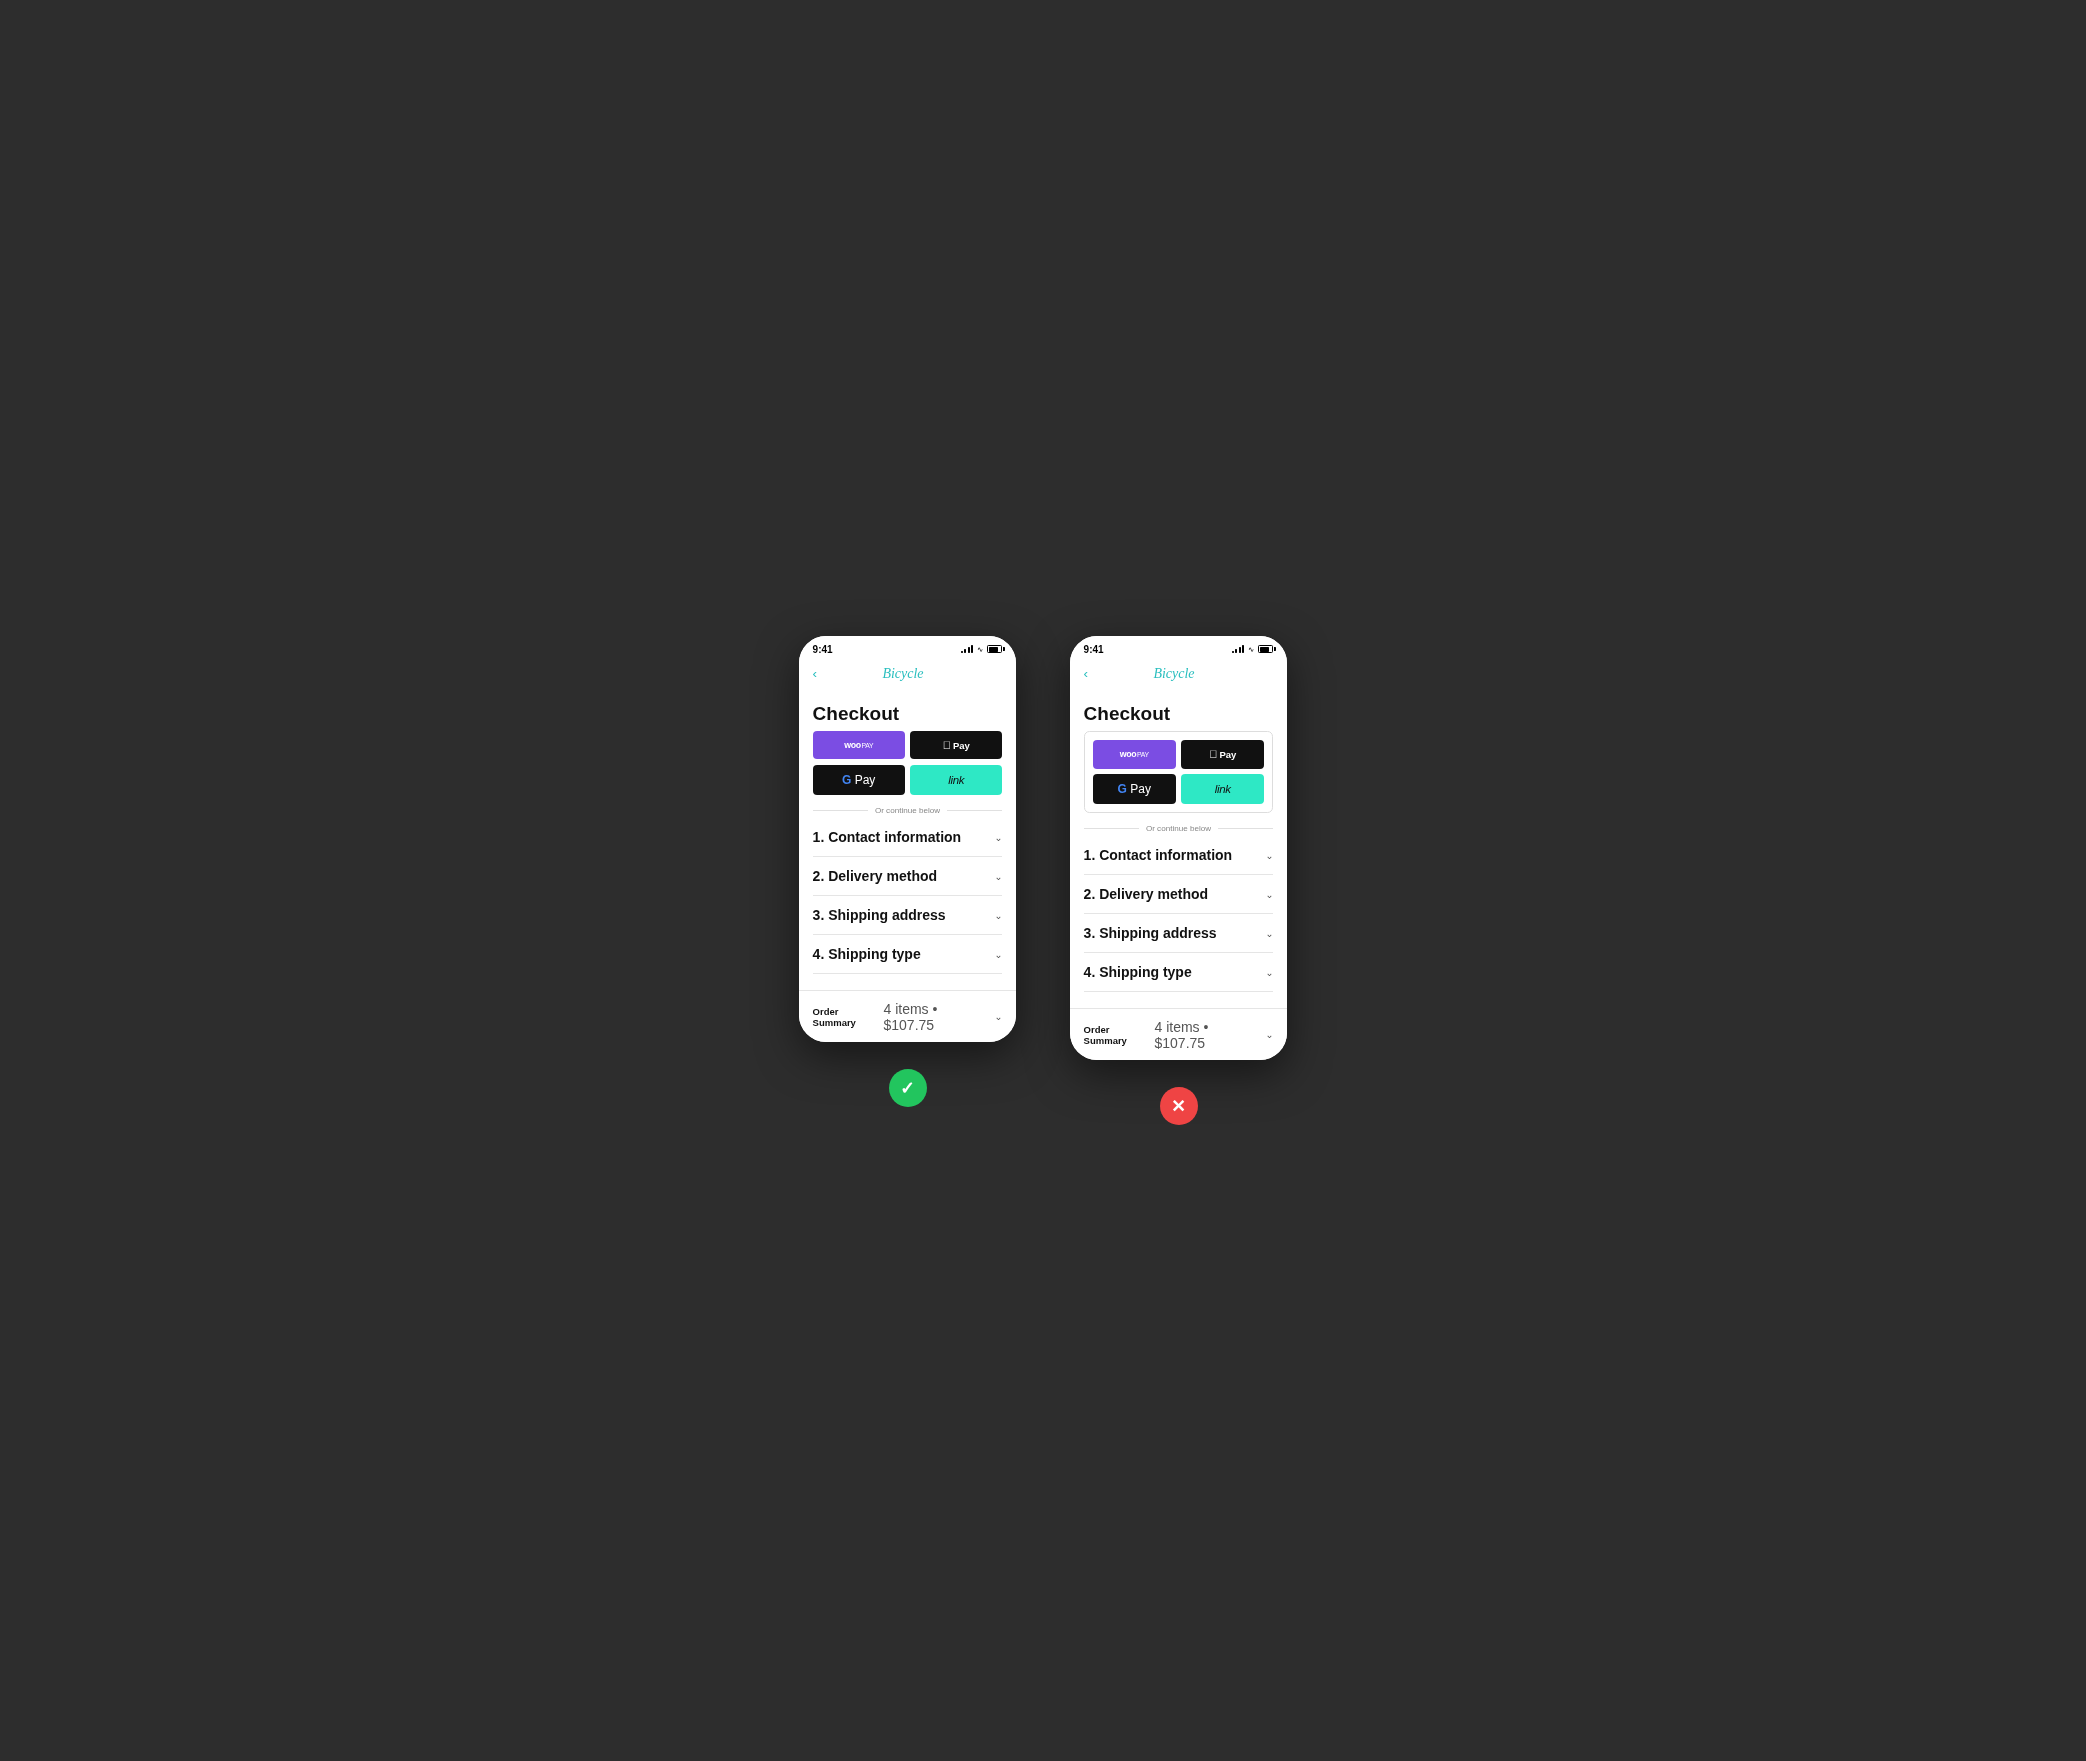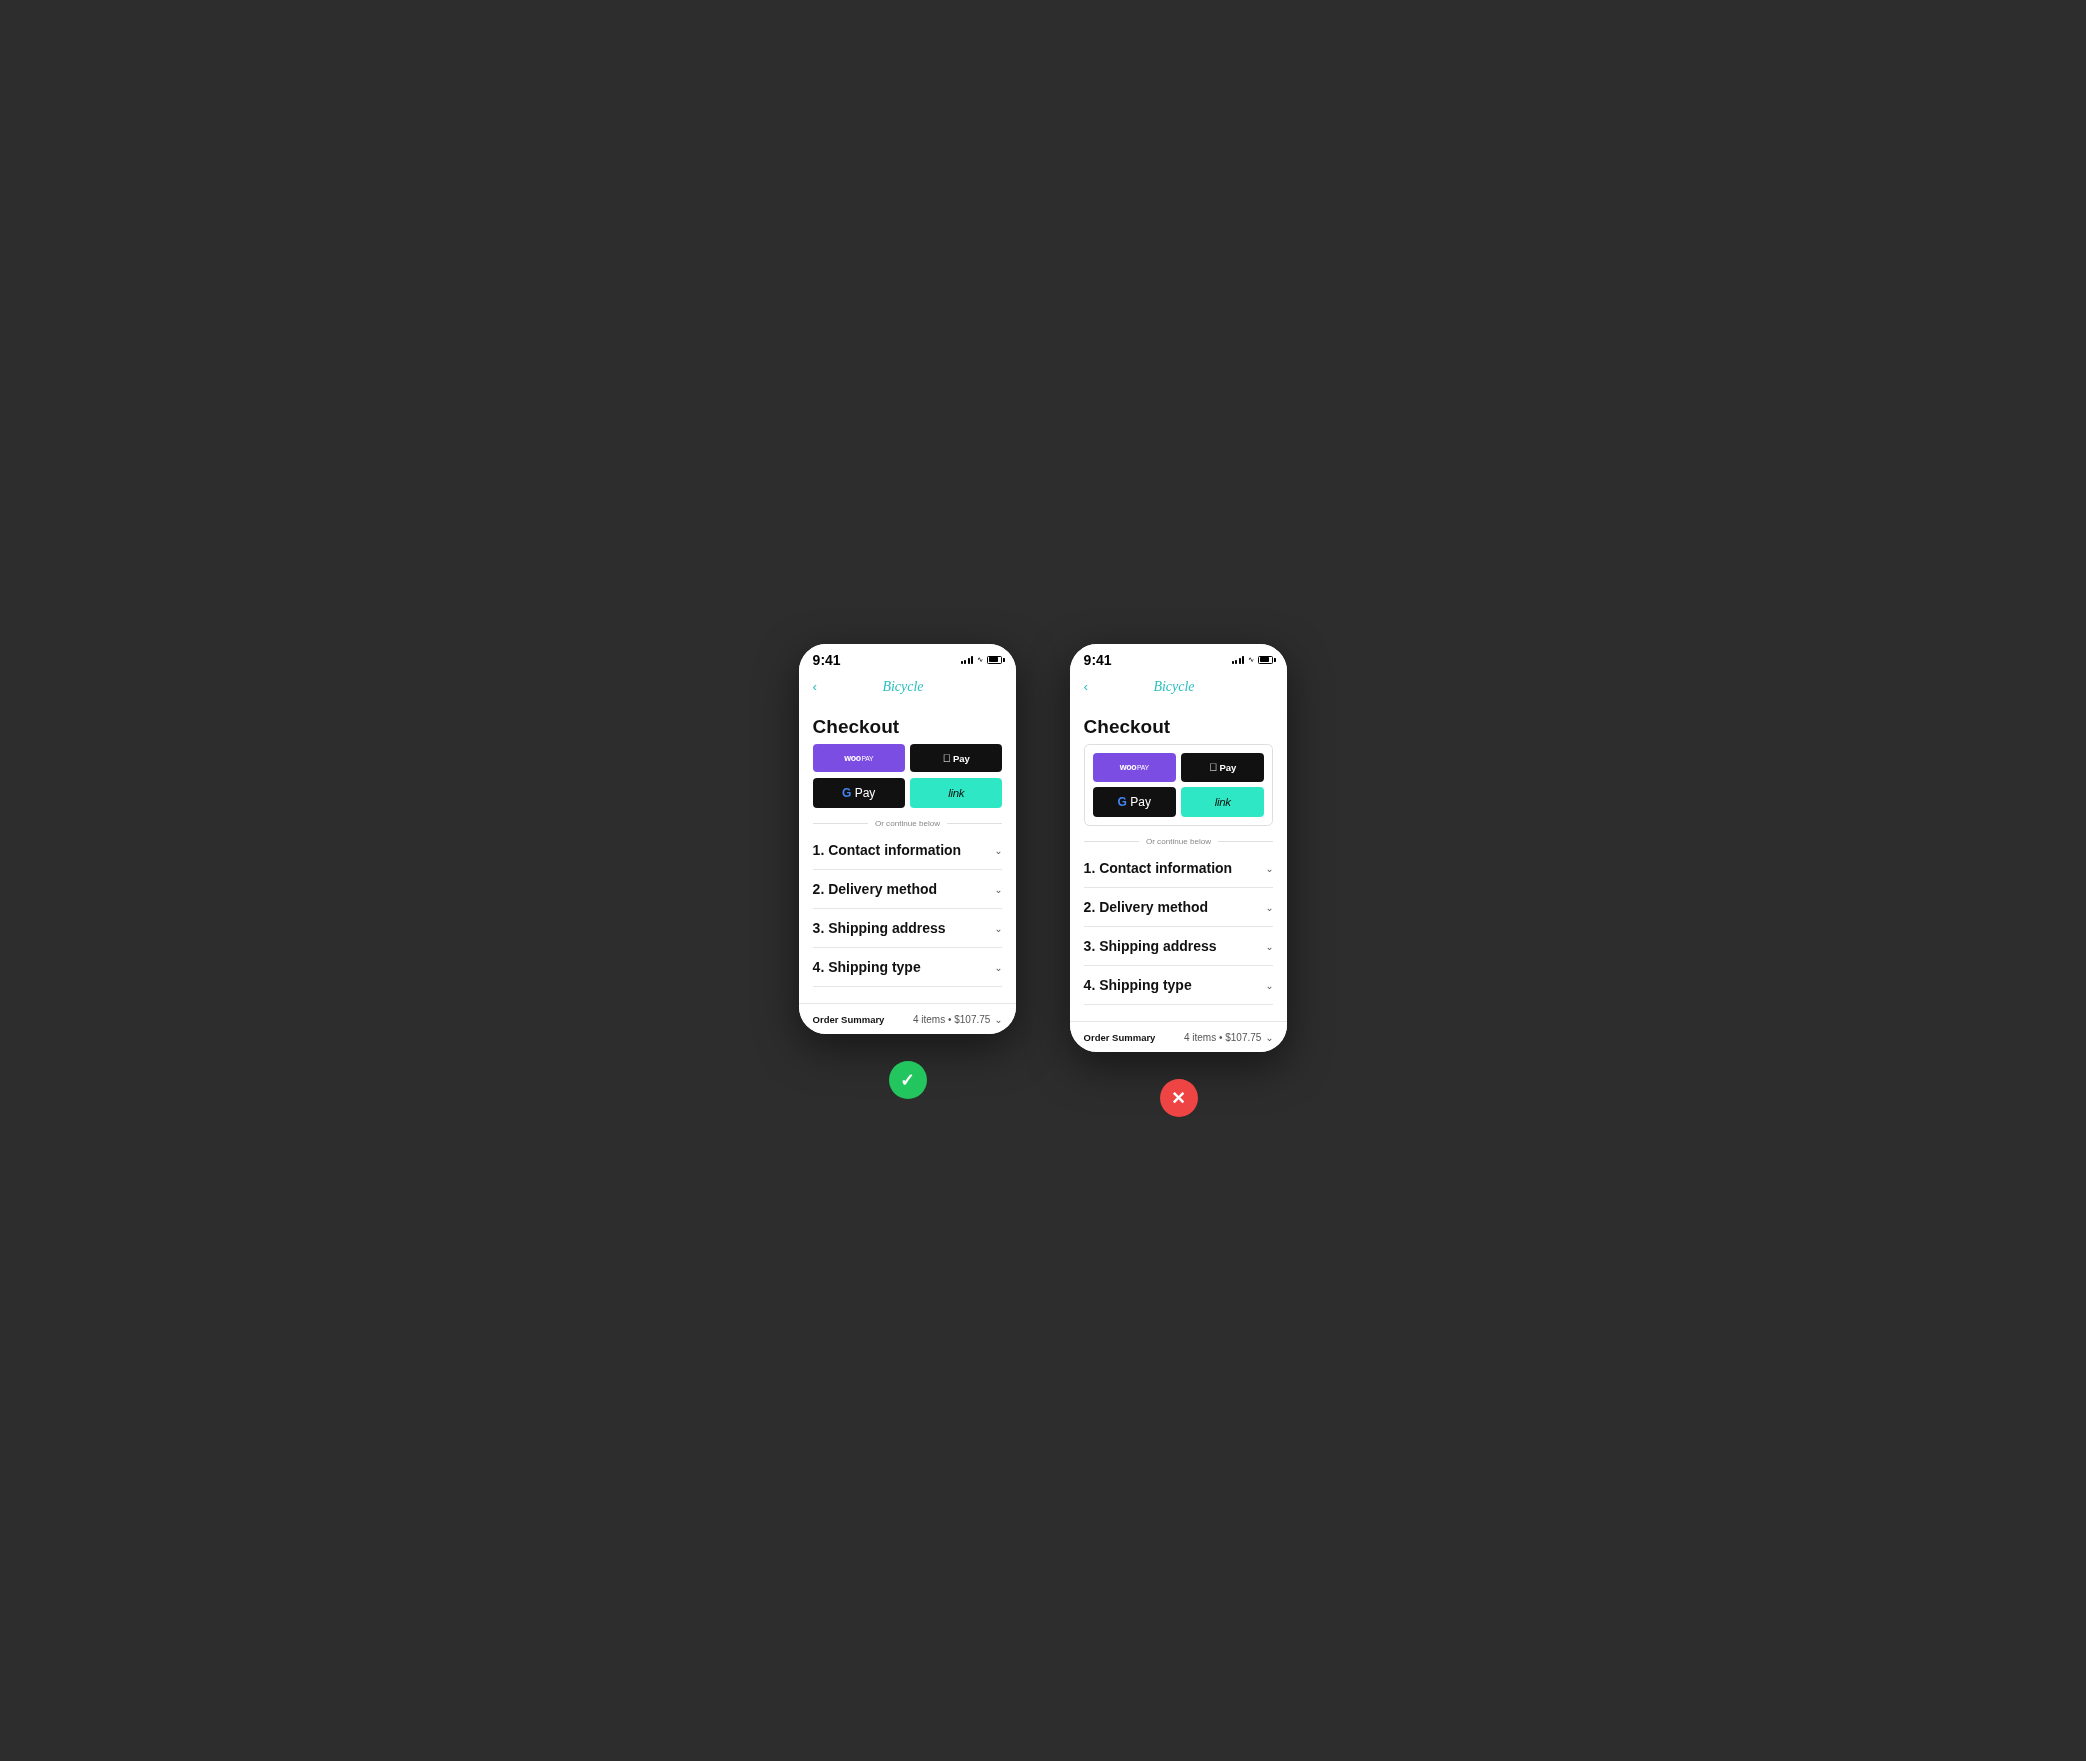--- a/index.html
+++ b/index.html
@@ -38,21 +38,21 @@
     
     .status-bar {
       display: flex;
       justify-content: space-between;
       align-items: center;
       padding: 8.1px 13.6px 5.4px;
       background: #fff;
     }
 
     .status-time {
-      font-size: 14px;
+      font-size: 10px;
       font-weight: 600;
       color: #000;
     }
 
     .status-icons {
       display: flex;
       align-items: center;
       gap: 4.1px;
     }
 
@@ -277,21 +277,21 @@
       color: #111;
     }
 
     .order-summary-right {
       display: flex;
       align-items: center;
       gap: 4.1px;
     }
 
     .order-summary-value {
-      font-size: 10px;
+      font-size: 14px;
       color: #555;
     }
 
     .order-chevron {
       font-size: 9.5px;
       color: #555;
     }
 
     
     .badge-circle {

